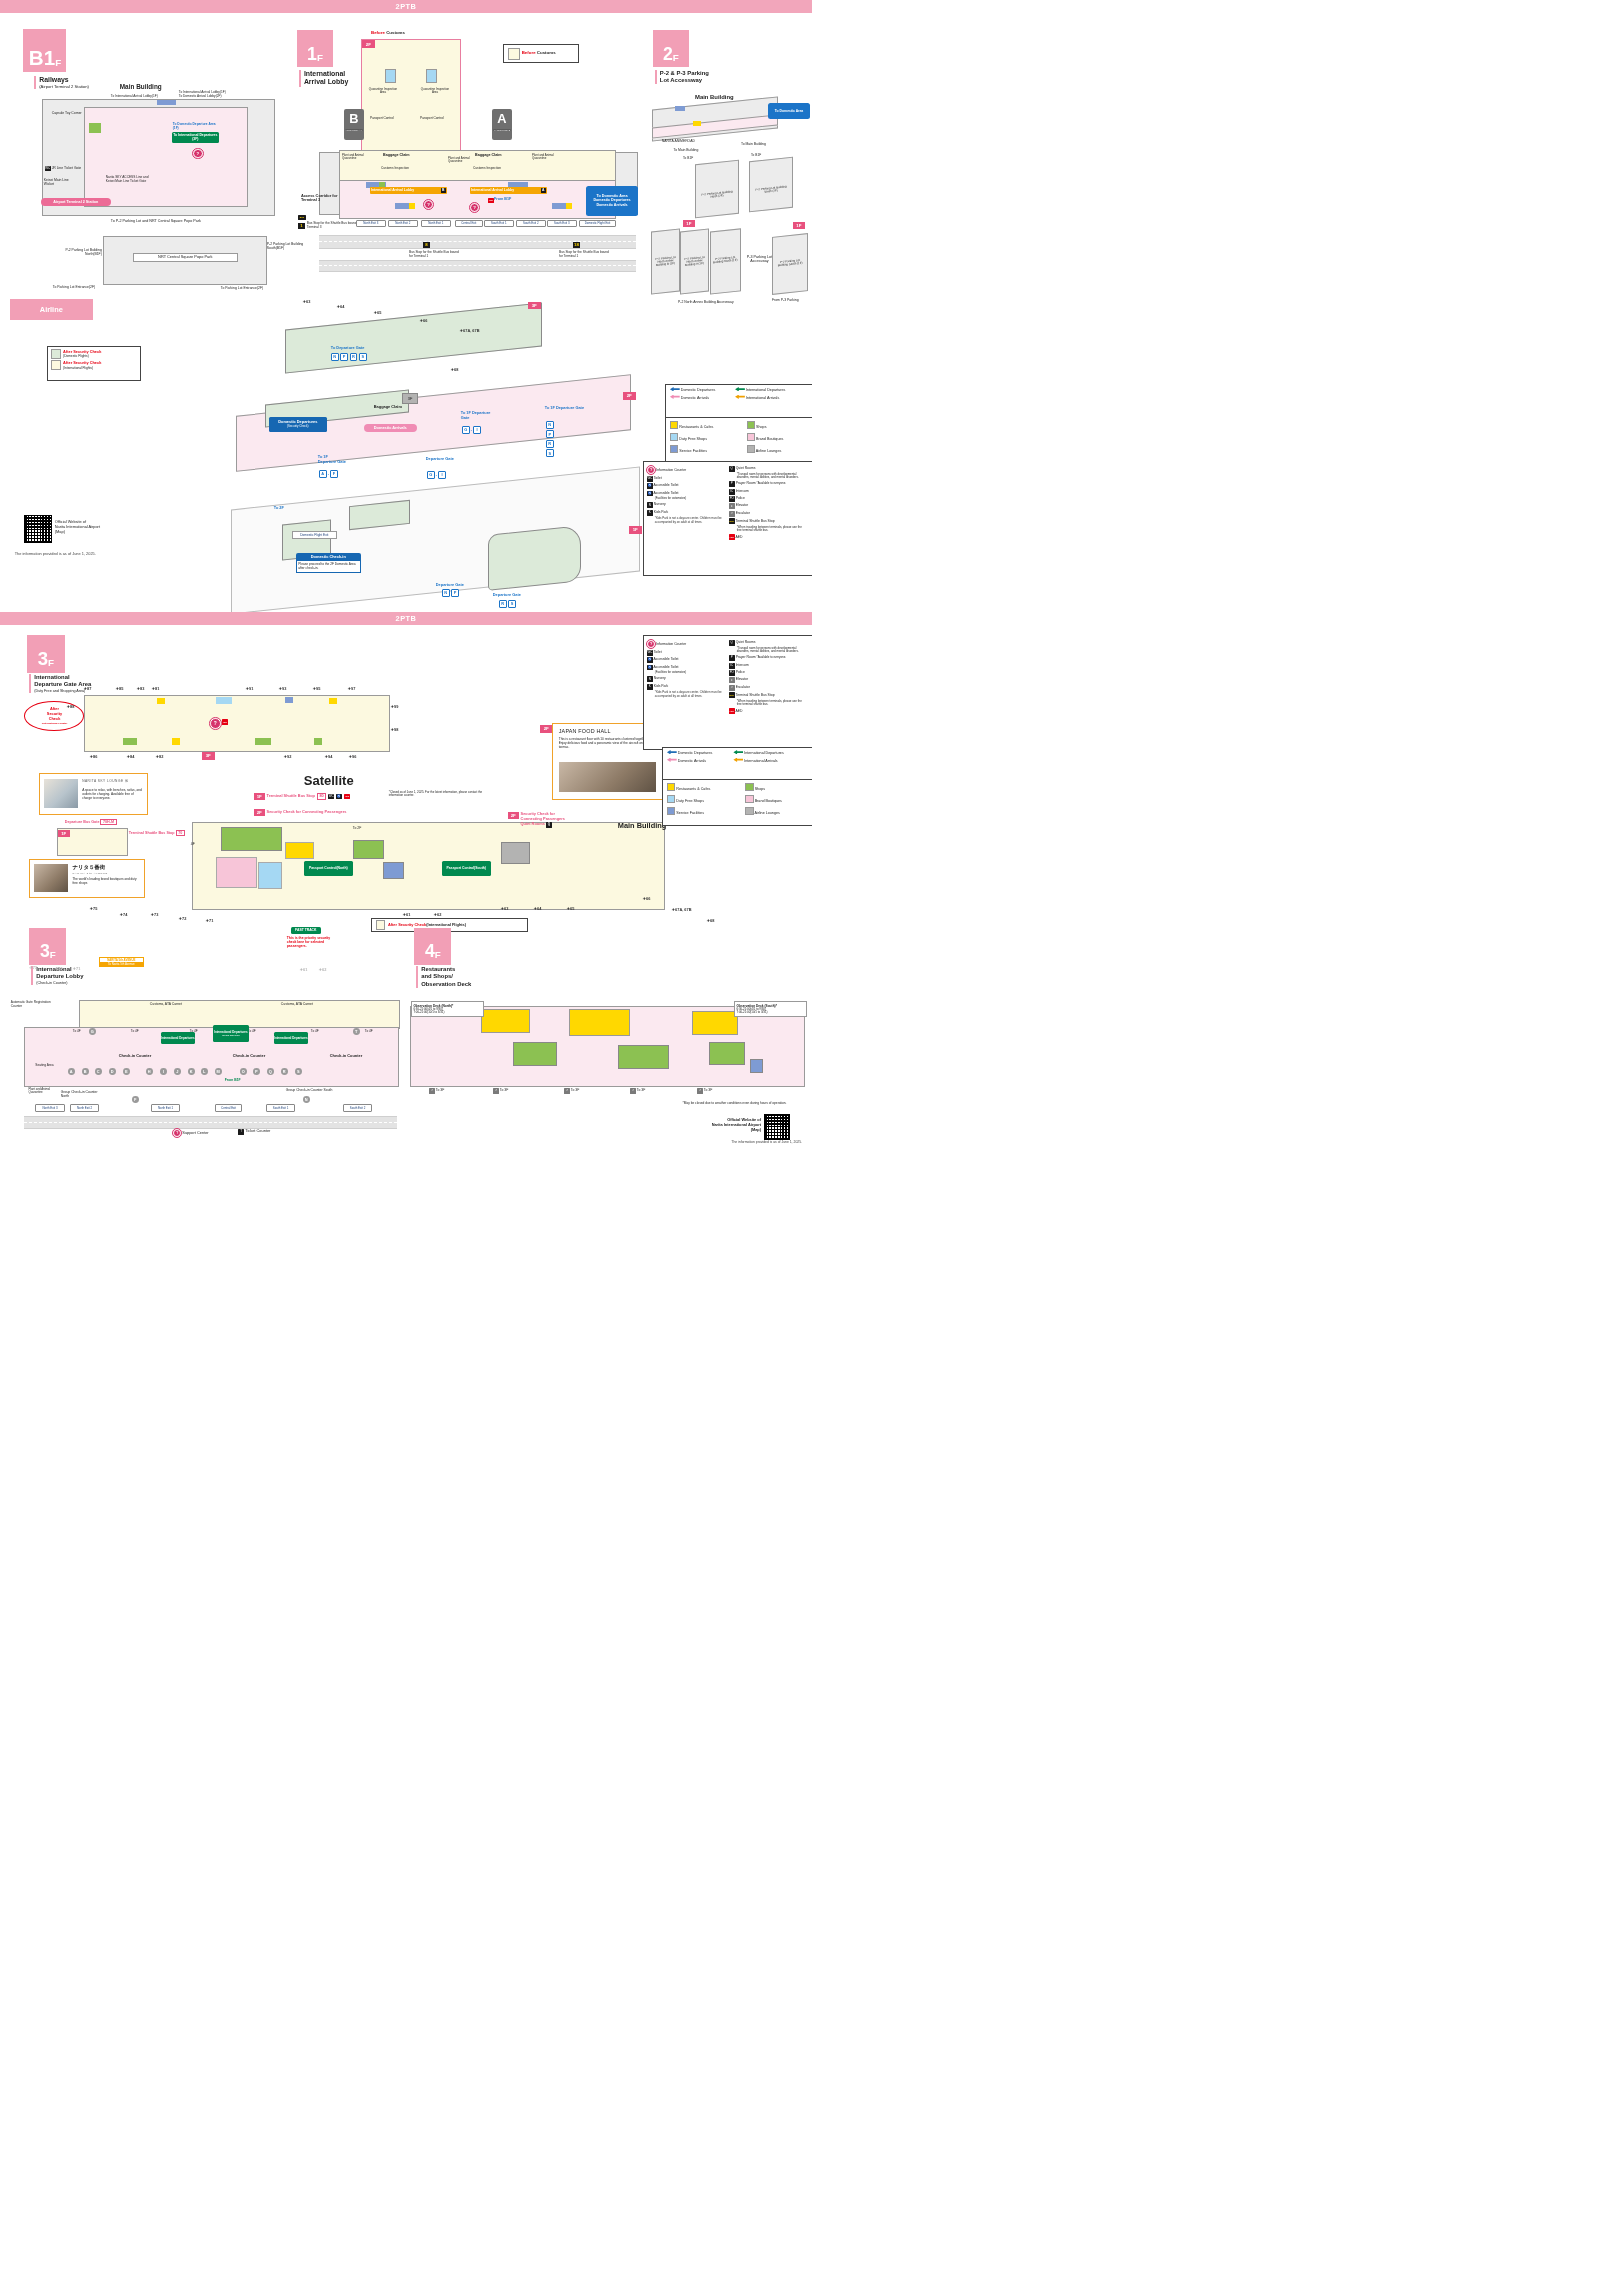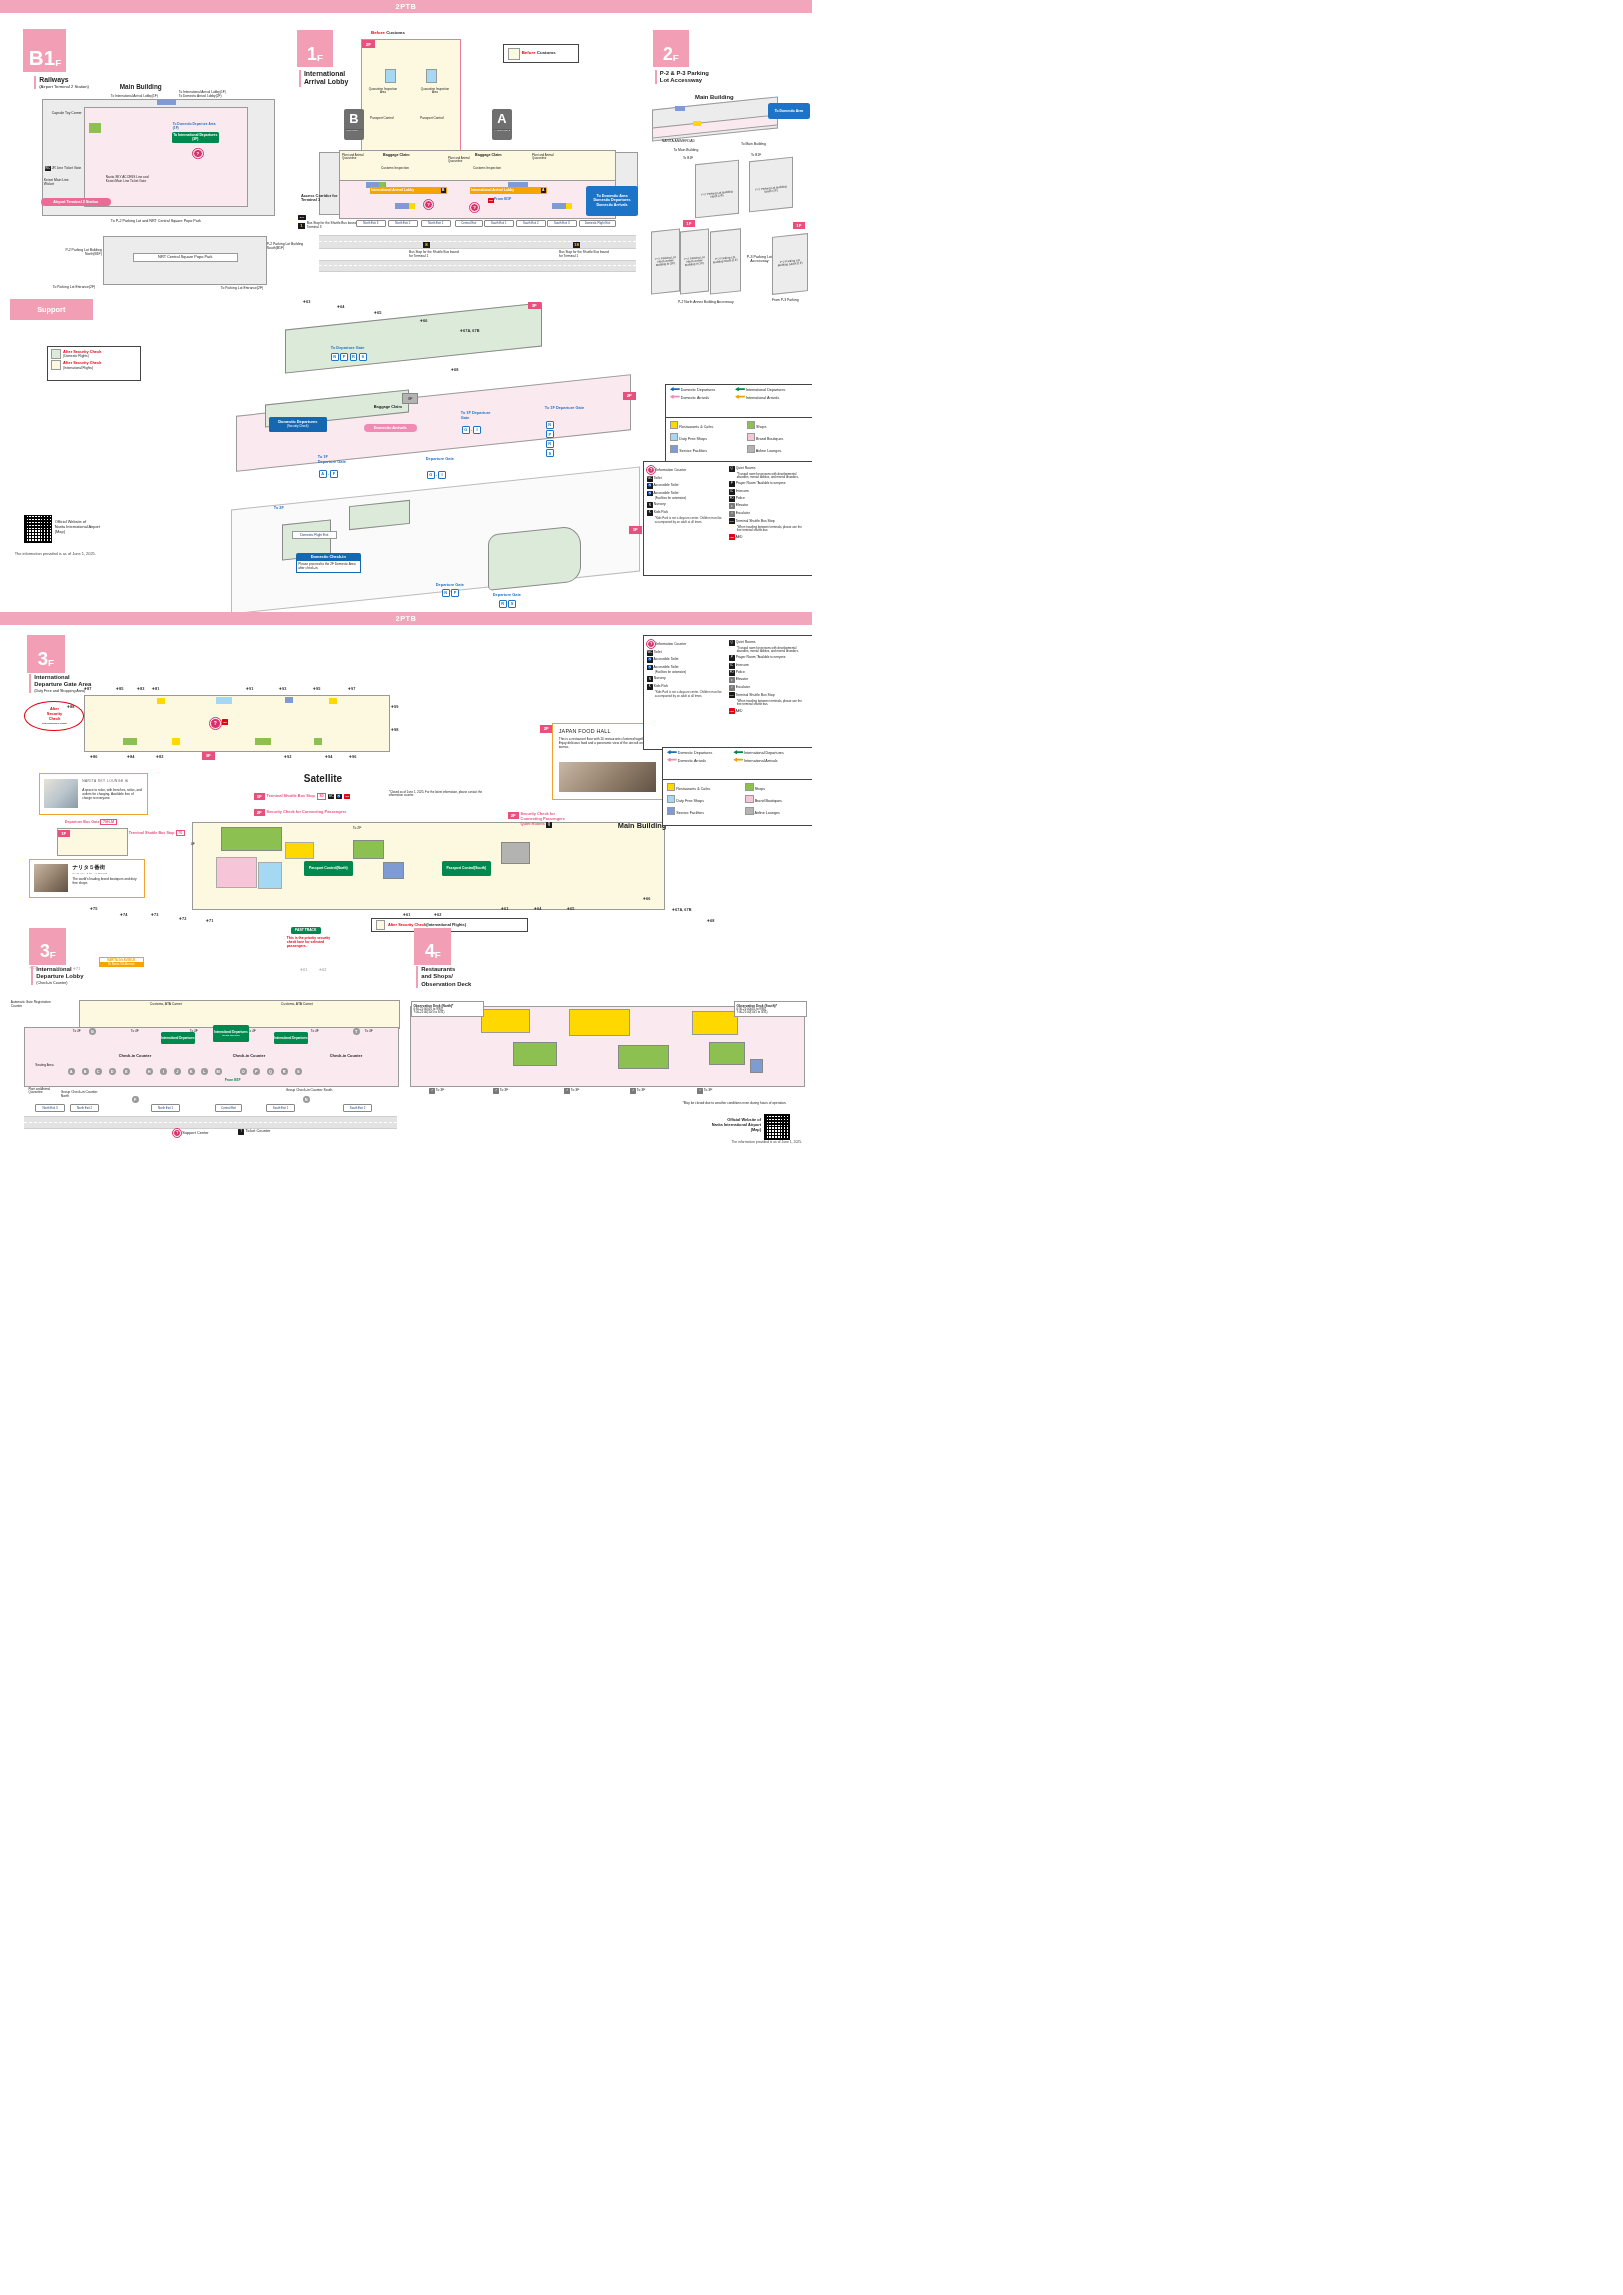--- a/index.html
+++ b/index.html
@@ -249,21 +249,21 @@
 
     <div class="a tag" style="left:145px;top:197px;width:11.8px;height:7.4px;">1F</div>
     <div class="a t75" style="left:94px;top:230px;width:35px;text-align:center;">P-3 Parking Lot Accessway</div>
     <div class="a grey skew" style="left:124px;top:210px;width:34px;height:56px;">
         <div class="t6" style="padding:23.6px 2px 0;text-align:center;">P-2 Parking Lot Building South (1F)</div>
       </div>
     <div class="a t7" style="left:124px;top:273px;">From P-3 Parking</div>
   </div>
 
   <div class="a" style="left:9.8px;top:299px;width:628px;height:317px;">
-    <div class="a" style="left:0;top:0;width:83px;height:20.6px;background:#f29fb6;color:#fff;font-size:7.4px;font-weight:bold;display:flex;align-items:center;justify-content:center;">Support</div>
+    <div class="a" style="left:0;top:0;width:83px;height:20.6px;background:#f29fb6;color:#fff;font-size:7.4px;font-weight:bold;display:flex;align-items:center;justify-content:center;">Airline</div>
 
     <div class="a legend" style="left:37px;top:47px;width:86px;height:29.4px;padding:2px 2.9px;">
       <div style="display:flex;gap:2.5px;align-items:center;">
           <span class="swatch" style="width:7.9px;height:7.9px;background:#dcead9;"></span>
         <span class="t65"><span class="red" style="font-weight:bold;font-size:3.9px;">After Security Check</span><br><span>(Domestic Flights)</span></span>
         </div>
       <div style="display:flex;gap:2.5px;align-items:center;margin-top:1.5px;">
           <span class="swatch" style="width:7.9px;height:7.9px;background:#fcf9e0;"></span>
         <span class="t65"><span class="red" style="font-weight:bold;font-size:3.9px;">After Security Check</span><br><span>(International Flights)</span></span>
         </div>
@@ -444,21 +444,21 @@
     <div class="a gate" style="left:57px;top:73px;">✈88</div>
     <div class="a gate" style="left:381px;top:73px;">✈99</div>
     <div class="a gate" style="left:381px;top:96px;">✈98</div>
     <div class="a gate" style="left:80px;top:123px;">✈86</div>
     <div class="a gate" style="left:117px;top:123px;">✈84</div>
     <div class="a gate" style="left:146px;top:123px;">✈82</div>
     <div class="a gate" style="left:274px;top:123px;">✈92</div>
     <div class="a gate" style="left:315px;top:123px;">✈94</div>
     <div class="a gate" style="left:339px;top:123px;">✈96</div>
 
-    <div class="a" style="left:294px;top:142px;font-size:10px;font-weight:bold;">Satellite</div>
+    <div class="a" style="left:294px;top:142px;font-size:13px;font-weight:bold;">Satellite</div>
 
     <div class="a obox" style="left:29.4px;top:142px;width:107px;height:40px;">
       <div class="a imgph2" style="left:3.9px;top:4.9px;width:34px;height:29.4px;"></div>
       <div class="a" style="left:42px;top:4.9px;width:61px;font-size:3.2px;letter-spacing:0.5px;color:#555;">NARITA SKY LOUNGE 和</div>
       <div class="a t65" style="left:42px;top:13.7px;width:62px;">A space to relax, with benches, sofas, and outlets for charging. Available free of charge to everyone.</div>
     </div>
 
     <div class="a t75 pinktxt" style="left:55px;top:189px;"><span>Departure Bus Gate</span> <span style="border:0.5px solid #e8517e;padding:0 1.5px;">70H-M</span></div>
     <div class="a cream" style="left:47px;top:197px;width:69px;height:25.5px;"></div>
     <div class="a tag" style="left:48px;top:199px;width:11.8px;height:7.4px;">1F</div>

